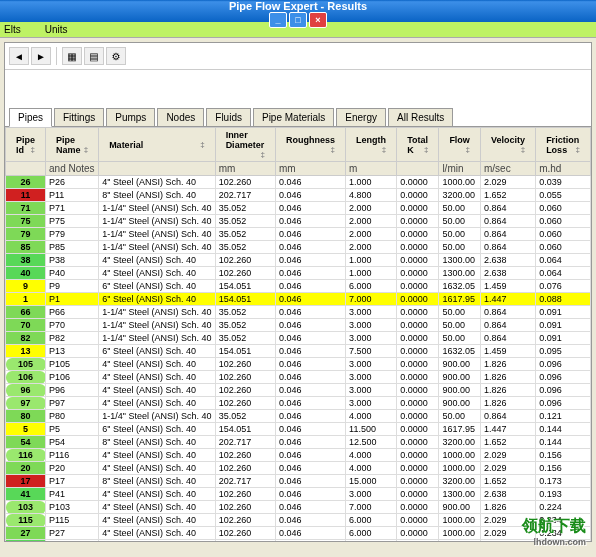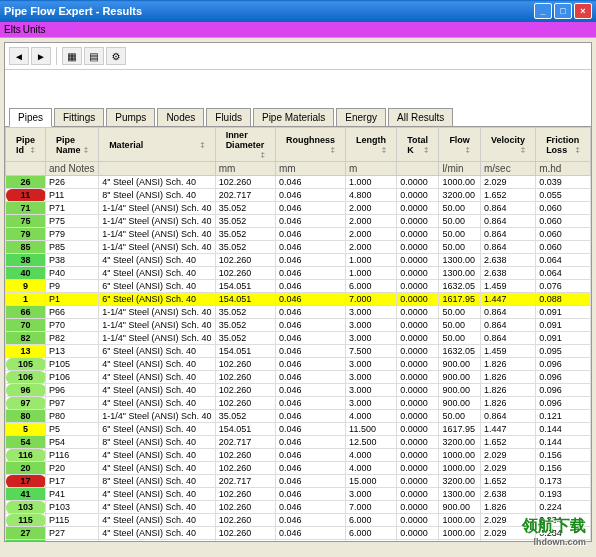--- a/index.html
+++ b/index.html
@@ -1,39 +1,39 @@
 <!DOCTYPE html>
 <html><head>
 <meta charset="utf-8">
 <style>
 * { box-sizing: border-box; margin: 0; padding: 0; }
 body { font-family: Tahoma, sans-serif; font-size: 10px; background: #ece9d8; width: 596px; height: 557px; overflow: hidden; }
-.titlebar { background: linear-gradient(#0a63c4,#3c8fe8 8%,#0a63c4); height: 22px; display: flex; align-items: center; padding: 0 4px; color: #fff; font-weight: bold; }
+.titlebar { background: linear-gradient(#0a63c4,#3c8fe8 8%,#0a63c4); height: 22px; display: flex; align-items: center; padding: 0 4px; color: #fff; font-weight: bold; flex-direction: column; }
 .titlebar .title { flex: 1; font-size: 11px; }
 .win-btns { display: flex; gap: 2px; }
 .win-btn { width: 18px; height: 16px; background: #3c8fe8; border: 1px solid #fff; border-radius: 2px; display: flex; align-items: center; justify-content: center; font-size: 9px; cursor: pointer; }
 .win-btn.close { background: #e04040; }
-.menubar { background: #d946ef; padding: 2px 4px; font-size: 10px; display: flex; gap: 2px; border-bottom: 1px solid #aaa; }
+.menubar { background: #bef264; padding: 2px 4px; font-size: 10px; display: flex; gap: 24px; border-bottom: 1px solid #aaa; }
 .menubar span { cursor: pointer; }
 .content { background: #fff; margin: 4px; border: 1px solid #999; height: 500px; display: flex; flex-direction: column; }
 .toolbar { padding: 4px; border-bottom: 1px solid #ccc; display: flex; gap: 2px; }
 .tool-btn { width: 20px; height: 18px; border: 1px solid #ccc; background: #f0f0f0; display: flex; align-items: center; justify-content: center; cursor: pointer; font-size: 10px; }
 .tool-sep { width: 1px; background: #ccc; margin: 0 3px; }
 .tabs { display: flex; padding: 2px 4px 0; border-bottom: 1px solid #999; font-size: 10px; margin-top: 36px; }
 .tab { padding: 3px 8px; border: 1px solid #999; border-bottom: none; margin-right: 2px; background: #ece9d8; cursor: pointer; }
 .tab.active { background: #fff; border-bottom: 1px solid #fff; margin-bottom: -1px; }
 .grid { flex: 1; overflow: auto; }
 table { border-collapse: collapse; width: 100%; font-size: 9px; }
 th { background: #ece9d8; border: 1px solid #ccc; padding: 2px 10px; text-align: left; font-weight: bold; position: sticky; top: 0; }
 th .sv { color: #888; font-size: 8px; float: right; }
 .unit-row td { background: #ece9d8; border: 1px solid #ccc; padding: 1px 3px; font-size: 10px; color: #444; }
 td { border: 1px solid #ddd; padding: 1px 3px; white-space: nowrap; }
 .id-cell { width: 22px; font-weight: bold; text-align: center; }
 .c-g1 { background: #7ed957; } .c-g2 { background: #58d858; } .c-g3 { background: #9ae86e; border-radius: 6px; }
-.c-r { background: #d02020; border-radius: 6px; } .c-y { background: #ffff00; } .c-hl td { background: #ffff00; }
+.c-r { background: #d02020; } .c-y { background: #ffff00; } .c-hl td { background: #ffff00; }
 .watermark { position: absolute; bottom: 10px; right: 10px; font-size: 16px; font-weight: bold; color: #1a8c1a; text-shadow: 1px 1px #fff; }
 .watermark small { display: block; font-size: 9px; color: #666; text-align: right; }
 </style>
 </head>
 <body>
 
 <div class="titlebar">
   <span class="title">Pipe Flow Expert - Results</span>
   <div class="win-btns">
     <div class="win-btn">_</div>

